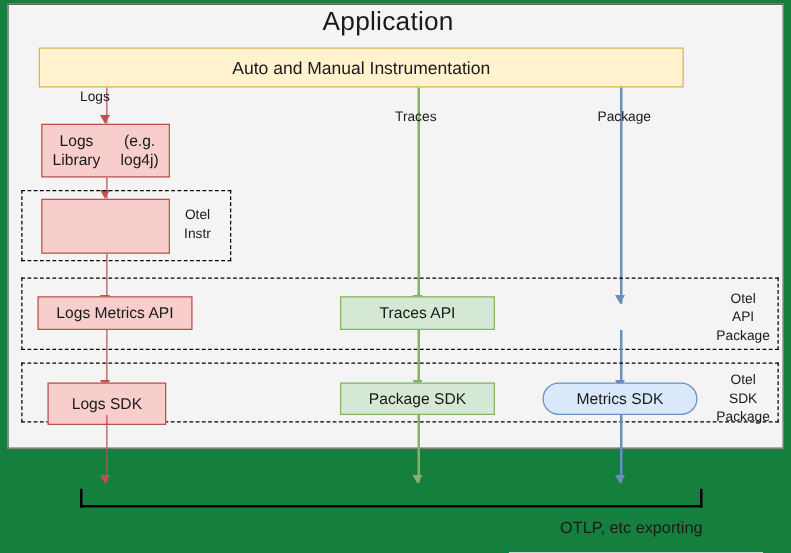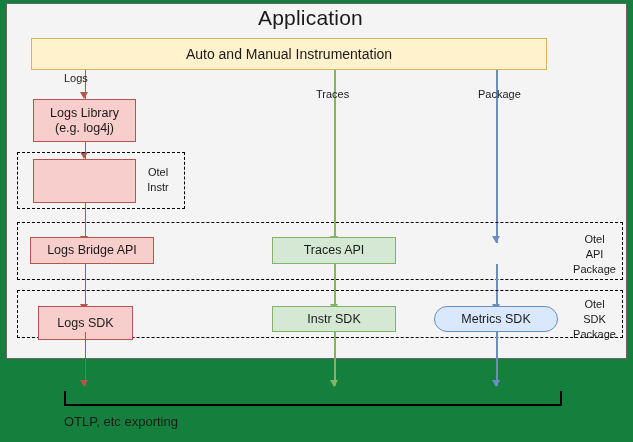--- a/index.html
+++ b/index.html
@@ -115,42 +115,42 @@
     position: absolute;
     border-left: 2px solid #000;
     border-right: 2px solid #000;
     border-bottom: 2px solid #000;
     box-sizing: border-box;
   }
   .export-label {
     position: absolute;
     font-size: 13px;
     color: #1a1a1a;
-    text-align: left;
+    text-align: right;
     white-space: nowrap;
   }
 </style>
 </head>
 <body>
 
 <div id="canvas">
 
   <div class="app-frame"></div>
 
   <div class="app-title">Application</div>
 
   <div class="instrumentation-bar">
     <span>Auto and Manual Instrumentation</span>
   </div>
 
   <div class="line logs" style="left:84.5px; top:70px; height:29px;"></div>
   <div class="arrow-head logs" style="left:80px; top:92px;"></div>
   <span class="flow-label" style="left:64px; top:72px;">Logs</span>
 
-  <div class="node logs" style="left:33px; top:99px; width:103px; height:43px; flex-direction:column;">
+  <div class="node logs" style="left:33px; top:99px; width:103px; height:43px; ">
     <span>Logs Library</span>
     <span>(e.g. log4j)</span>
   </div>
 
   <div class="line logs" style="left:84.5px; top:142px; height:17px;"></div>
   <div class="arrow-head logs" style="left:80px; top:152px;"></div>
 
   <div class="dashed-box" style="left:17px; top:152px; width:168px; height:57px;"></div>
   <div class="group-label" style="left:136px; top:165px; width:44px;">
     <span>Otel</span><br>
@@ -174,21 +174,21 @@
   <span class="flow-label" style="left:478px; top:88px;">Package</span>
 
   <div class="dashed-box" style="left:17px; top:222px; width:606px; height:58px;"></div>
   <div class="group-label" style="left:566px; top:232px; width:57px;">
     <span>Otel</span><br>
     <span>API</span><br>
     <span>Package</span>
   </div>
 
   <div class="node logs" style="left:30px; top:237px; width:124px; height:27px;">
-    <span>Logs Bridge API</span>
+    <span>Logs Metrics API</span>
   </div>
   <div class="node traces" style="left:272px; top:237px; width:124px; height:27px;">
     <span>Traces API</span>
   </div>
 
   <div class="line logs" style="left:84.5px; top:264px; height:48px;"></div>
   <div class="arrow-head logs" style="left:80px; top:304px;"></div>
 
   <div class="line traces" style="left:334px; top:264px; height:48px;"></div>
   <div class="arrow-head traces" style="left:329.5px; top:304px;"></div>
@@ -200,21 +200,21 @@
   <div class="group-label" style="left:566px; top:297px; width:57px;">
     <span>Otel</span><br>
     <span>SDK</span><br>
     <span>Package</span>
   </div>
 
   <div class="node logs" style="left:38px; top:306px; width:95px; height:34px;">
     <span>Logs SDK</span>
   </div>
   <div class="node traces" style="left:272px; top:306px; width:124px; height:26px;">
-    <span>Instr SDK</span>
+    <span>Package SDK</span>
   </div>
   <div class="node metrics" style="left:434px; top:306px; width:124px; height:26px;border-radius:13px;">
     <span>Metrics SDK</span>
   </div>
 
   <div class="line logs" style="left:84.5px; top:332px; height:54px;"></div>
   <div class="arrow-head logs" style="left:80px; top:380px;"></div>
 
   <div class="line traces" style="left:334px; top:332px; height:54px;"></div>
   <div class="arrow-head traces" style="left:329.5px; top:380px;"></div>

